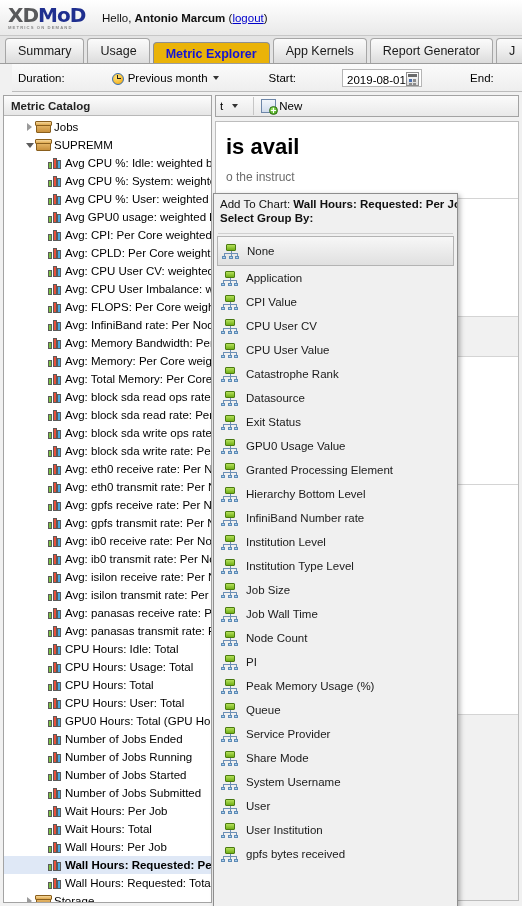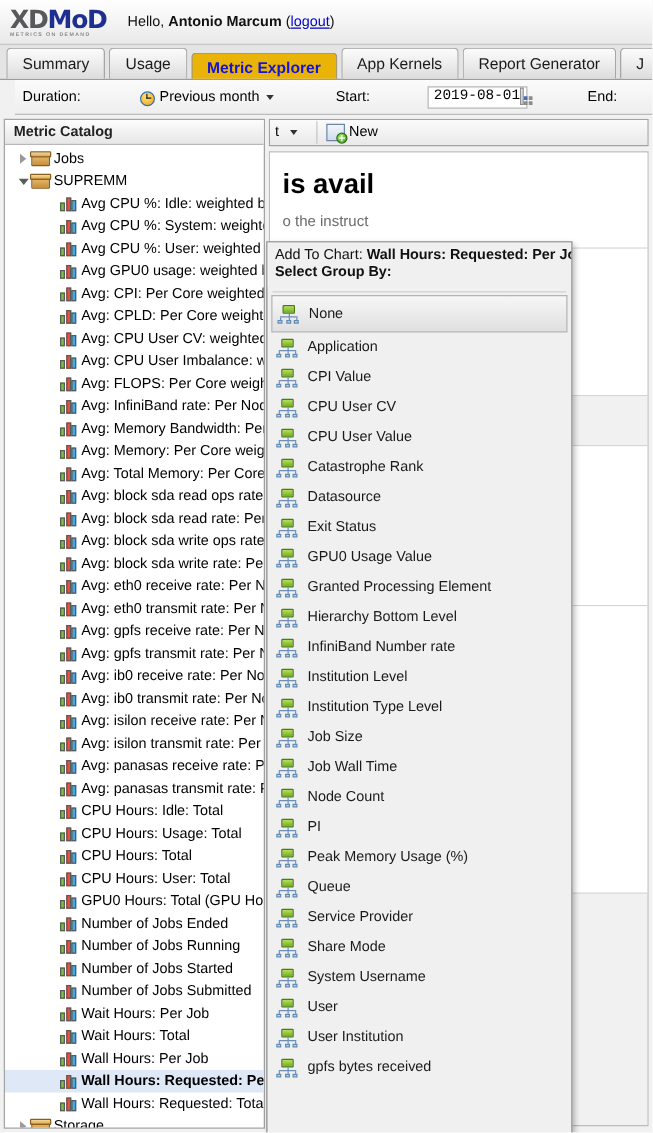--- a/index.html
+++ b/index.html
@@ -137,26 +137,25 @@
     width: 0; height: 0; margin-left: 5px;
     border-left: 3.5px solid transparent;
     border-right: 3.5px solid transparent;
     border-top: 4px solid #333;
   }
   .field-label { margin-right: 4px; }
   .date-input {
     height: 18px; width: 80px;
     background: #fff;
     border: 1px solid #b5b5b5;
-    display: flex; align-items: flex-start;
+    display: flex; align-items: flex-end;
     padding: 0 2px 0 4px;
     margin-right: 6px;
     font-size: 11.5px;
     cursor: text;
-    font-family: Liberation Mono, monospace;
   }
   .date-input span { flex: 1; }
   .cal-icon {
     width: 14px; height: 14px;
     background: linear-gradient(to bottom,#ffffff,#dcdcdc);
     border: 1px solid #8d8d8d;
     position: relative;
     flex: 0 0 auto;
     cursor: pointer;
   }
@@ -210,21 +209,21 @@
     font-weight: bold;
     font-size: 11.5px;
     color: #222;
   }
   .tree { padding-top: 2px; font-size: 11.5px; }
   .tree-row {
     height: 18px;
     display: flex; align-items: center;
     white-space: nowrap;
     cursor: pointer;
-    padding-left: 8px;
+    padding-left: 19px;
   }
   .tree-row.selected { background: #dfe8f6; font-weight: bold; }
   .tree-row .arrow {
     width: 13px; flex: 0 0 13px;
     display: flex; align-items: center; justify-content: center;
   }
   .arrow-collapsed {
     width: 0; height: 0;
     border-top: 4px solid transparent;
     border-bottom: 4px solid transparent;

